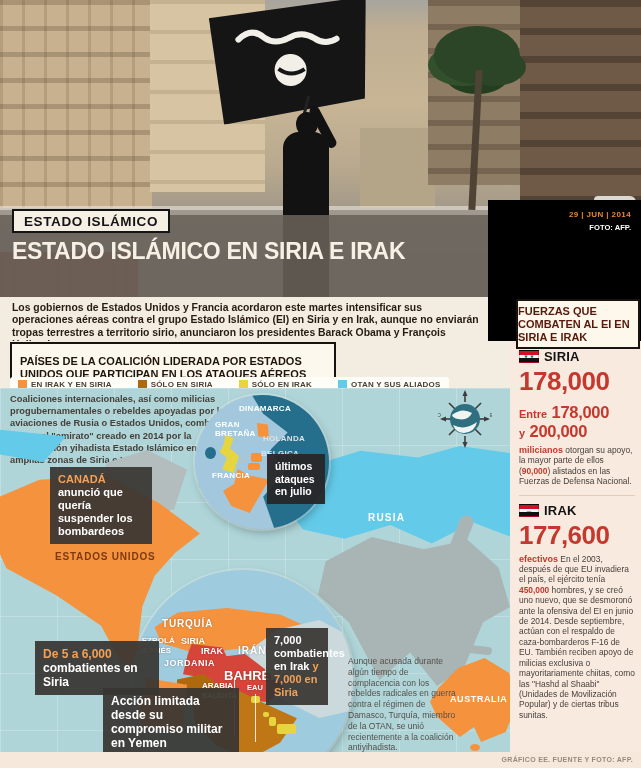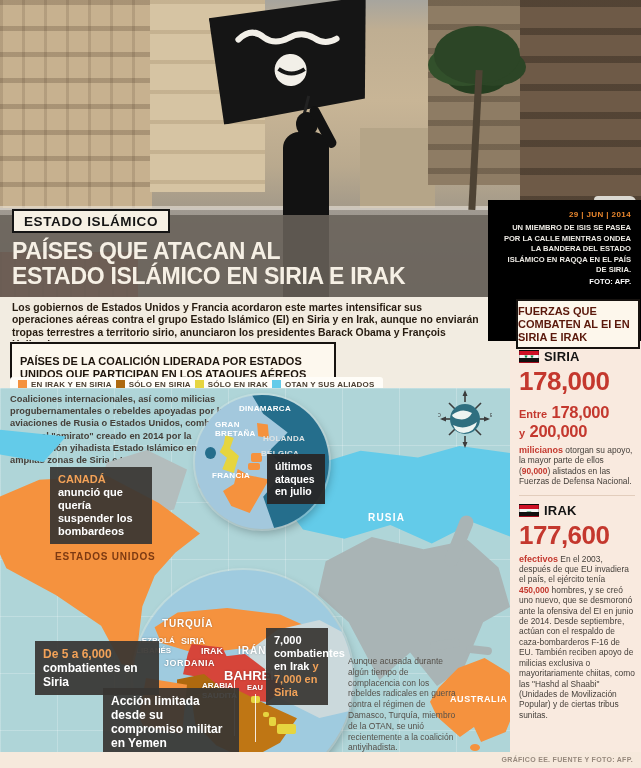--- a/index.html
+++ b/index.html
@@ -51,21 +51,21 @@
   .caption-box{left:488px;top:200px;width:153px;height:141px;background:#000;box-sizing:border-box;
     padding:10px 10px 6px;text-align:right;}
   .cap-date{font-size:8px;font-weight:800;color:#E8862D;letter-spacing:.4px;margin-bottom:4px;}
   .cap-text{font-size:7.6px;line-height:10.6px;font-weight:700;color:#EDEAE4;}
   .cap-credit{font-size:7.6px;font-weight:800;color:#fff;margin-top:1px;}
 
   
   .coal-strip{left:0;top:341px;width:510px;height:47px;background:#F2ECE1;}
   .coal-box{left:10px;top:342px;width:326px;background:#FDF8EE;border:2.5px solid #171310;
     box-sizing:border-box;padding:11px 8px;font-size:11px;line-height:12.6px;font-weight:800;color:#1E150D;}
-  .legend{left:10px;top:377px;display:flex;align-items:center;gap:4px;background:#FFFDF8;
+  .legend{left:10px;top:377px;display:flex;align-items:center;gap:26px;background:#FFFDF8;
     border-radius:3px;padding:3px 8px;text-align:center;}
   .legend-item{display:flex;align-items:center;gap:4px;}
   .sw{width:9px;height:9px;display:inline-block;}
   .sw0{background:#F5923E;} .sw1{background:#AE690F;} .sw2{background:#E6D53F;} .sw3{background:#63CBE9;}
   .legend-label{font-size:8px;font-weight:800;color:#4C4033;letter-spacing:.2px;}
 
   
   .map{left:0;top:388px;width:510px;height:364px;background-color:#AFD5D8;overflow:hidden;
     background-image:repeating-linear-gradient(90deg,rgba(255,255,255,.22) 0 1px,transparent 1px 57px),
     repeating-linear-gradient(180deg,rgba(255,255,255,.22) 0 1px,transparent 1px 57px);}
@@ -212,30 +212,28 @@
     </div>
     <div class="abs pole"></div>
     <div class="abs militant-head"></div>
     <div class="abs militant"></div>
     <div class="abs militant-arm"></div>
   </div>
 
   <div class="abs head-band"></div>
   <div class="abs kicker">ESTADO ISLÁMICO</div>
   <div class="abs title">
-    <div>PAÍSES QUE ATACAN AL</div>
     <div>ESTADO ISLÁMICO EN SIRIA E IRAK</div>
   </div>
   <div class="abs intro">
     <div class="intro-text">Los gobiernos de Estados Unidos y Francia acordaron este martes intensificar sus operaciones aéreas contra el grupo Estado Islámico (EI) en Siria y en Irak, aunque no enviarán tropas terrestres a territorio sirio, anunciaron los presidentes Barack Obama y François Hollande</div>
   </div>
 
   <div class="abs caption-box">
     <div class="cap-date">29 | JUN | 2014</div>
-    <div class="cap-text">UN MIEMBRO DE ISIS SE PASEA POR LA CALLE MIENTRAS ONDEA LA BANDERA DEL ESTADO ISLÁMICO EN RAQQA EN EL PAÍS DE SIRIA.</div>
     <div class="cap-credit">FOTO: AFP.</div>
   </div>
 
   <div class="abs coal-strip"></div>
   <div class="abs coal-box">PAÍSES DE LA COALICIÓN LIDERADA POR ESTADOS UNIDOS QUE PARTICIPAN EN LOS ATAQUES AÉREOS</div>
   <div class="abs legend">
     <div class="legend-item">
       <span class="sw sw0"></span>
       <span class="legend-label">EN IRAK Y EN SIRIA</span>
     </div>

